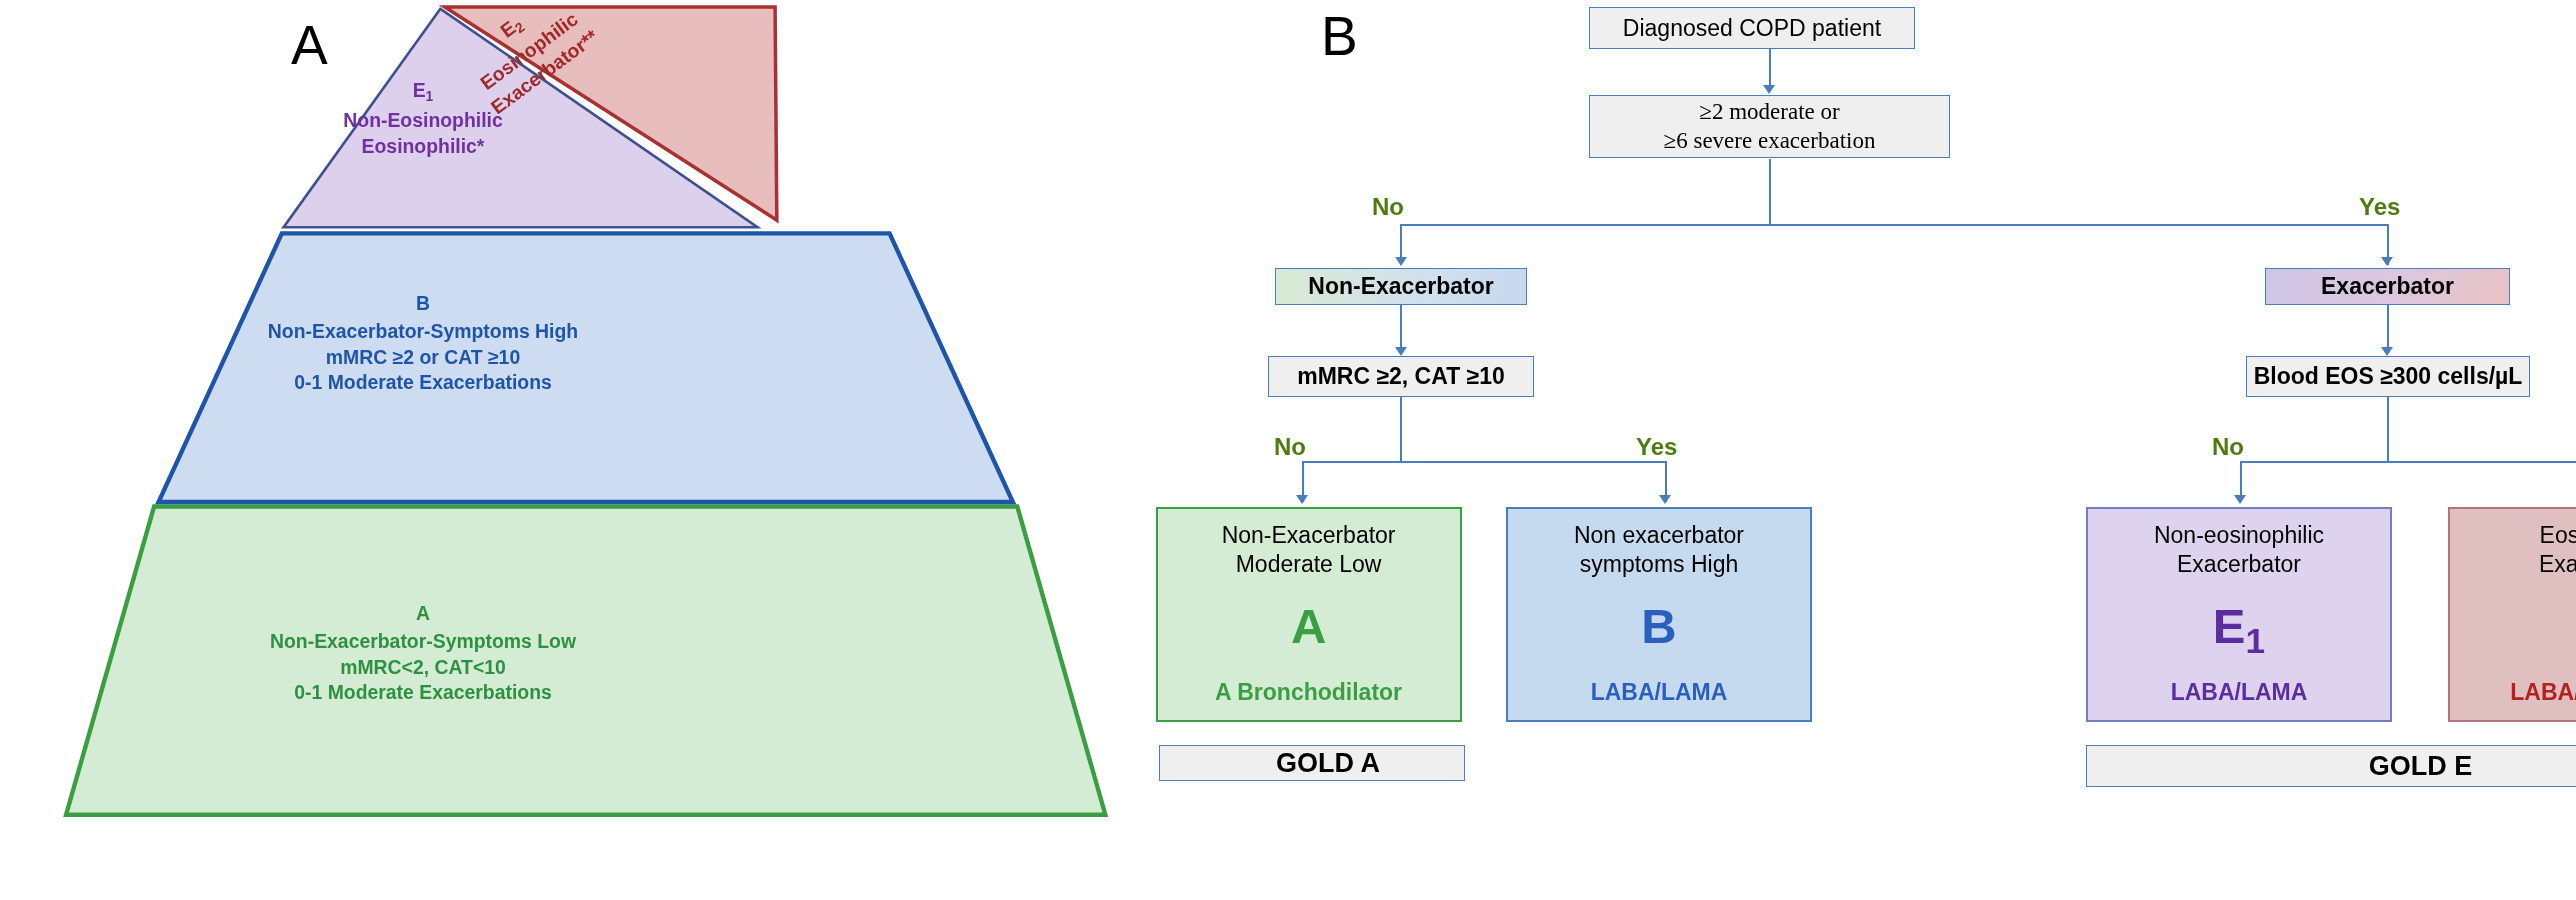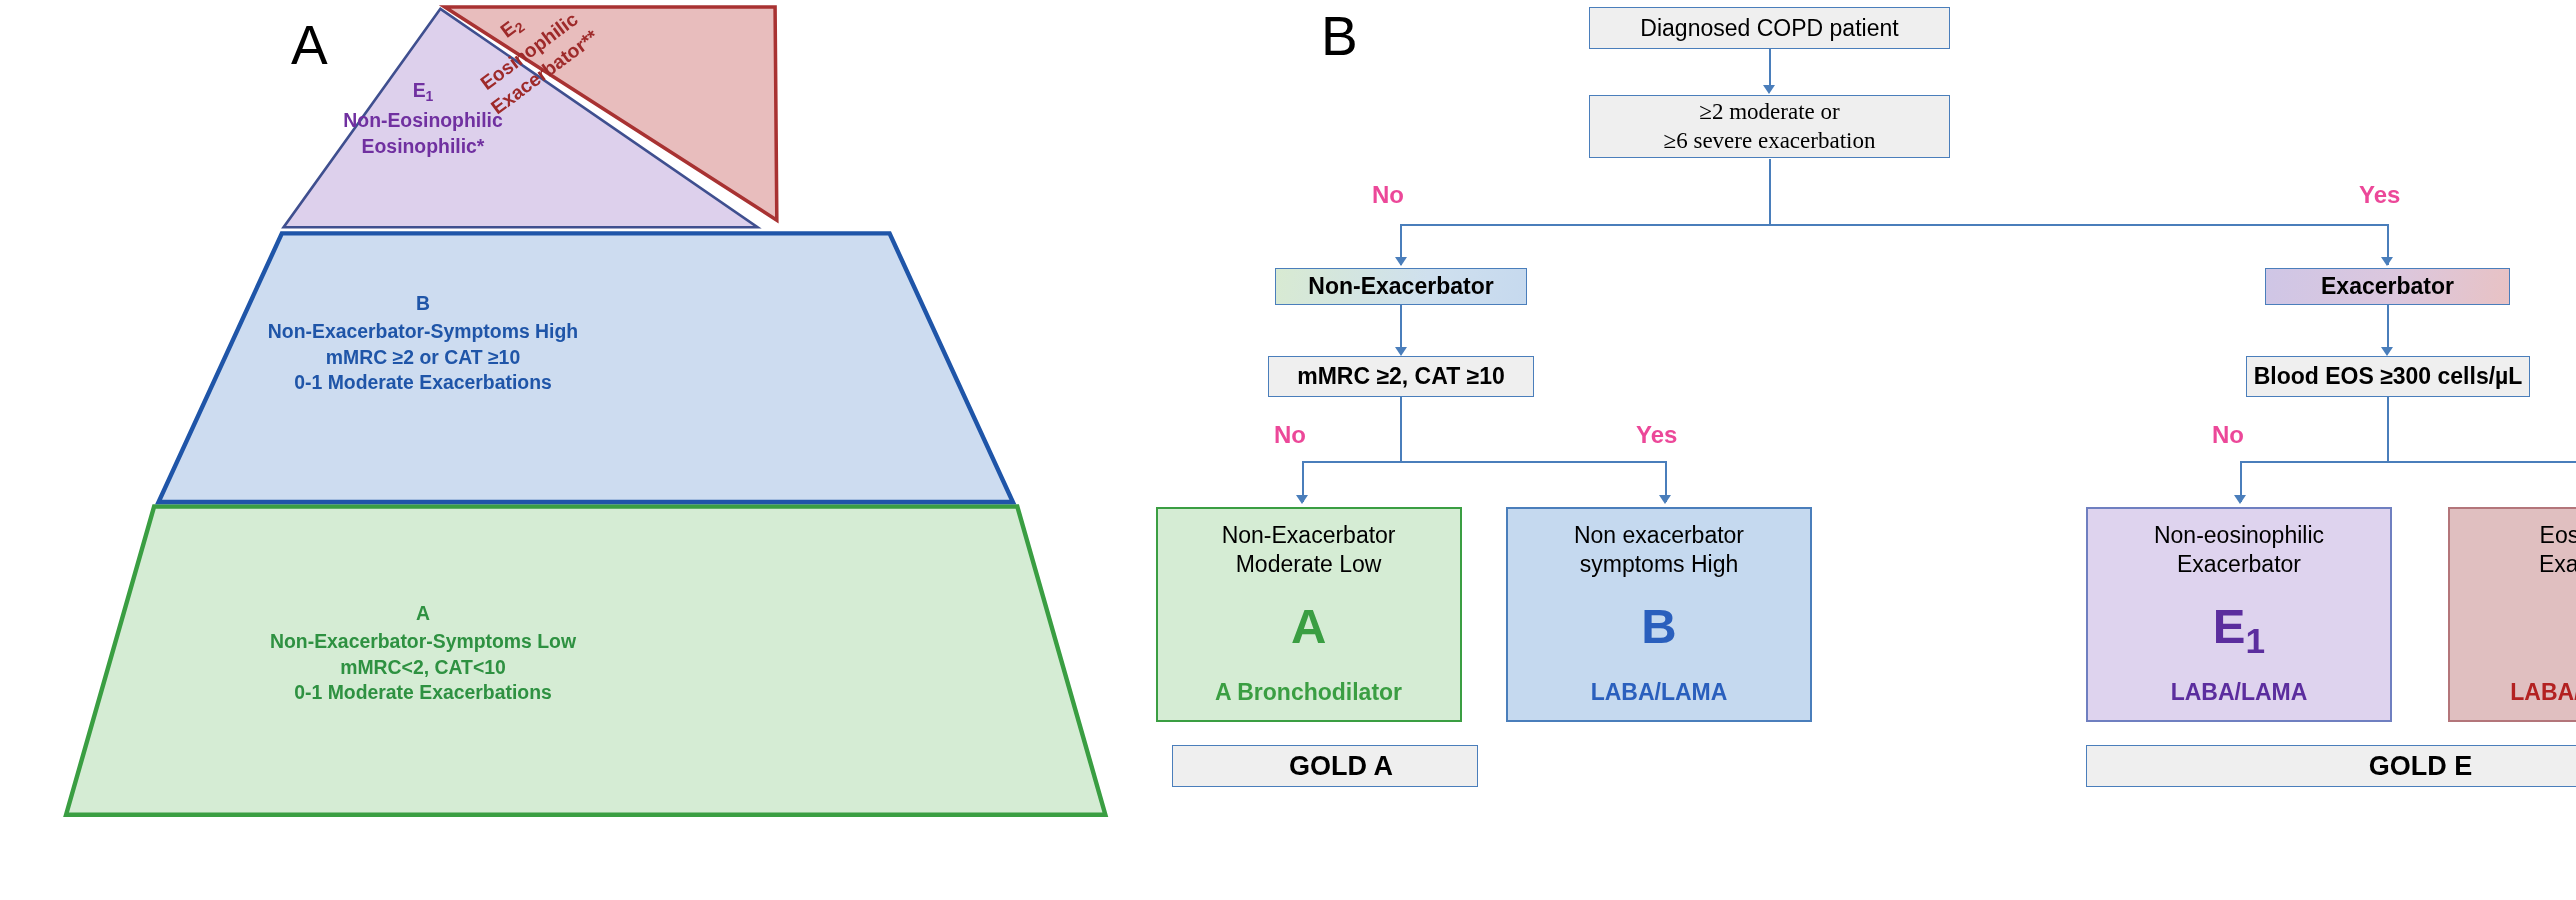--- a/index.html
+++ b/index.html
@@ -61,22 +61,23 @@
     flex-direction:column;
     align-items:center;
     justify-content:center;
     text-align:center;
     line-height:1.22;
   }
   .node.plain{background:#efefef;font-size:23px;}
   .edge-label{
     position:absolute;
     font-family:"Liberation Sans", sans-serif;
-    font-weight:bold;font-size:24px;color:#ec4899;
+    font-weight:bold;font-size:24px;color:#4d7c0f;
     white-space:nowrap;
+    margin-top:12px;
   }
   .line{position:absolute;background:#4a7ebb;}
   .vline{width:1.8px;}
   .hline{height:1.8px;}
   .arrow{
     position:absolute;width:0;height:0;
     border-left:6.2px solid transparent;
     border-right:6.2px solid transparent;
     border-top:9.7px solid #4a7ebb;
   }
@@ -143,21 +144,21 @@
     <span>mMRC&lt;2, CAT&lt;10</span><br>
     <span>0-1 Moderate Exacerbations</span>
   </div>
 
 </div>
 
 <div id="panelB">
 
   <div class="panel-letter" style="left:176px;top:8.8px;">B</div>
 
-  <div class="node plain" style="left:444px;top:7px;width:361px;height:42px;">
+  <div class="node plain" style="left:444px;top:7px;width:326px;height:42px;">
     <span>Diagnosed COPD patient</span>
   </div>
 
   <div class="line vline" style="left:624px;top:49px;height:41px;"></div>
   <div class="arrow" style="left:618px;top:85px;"></div>
 
   <div class="node plain" style="left:444px;top:95px;width:361px;height:63px;font-family:Liberation Serif, serif;">
     <span>≥2 moderate or</span>
     <span>≥6 severe exacerbation</span>
   </div>
@@ -249,20 +250,20 @@
     <div class="title">
       <span>Eosinophilic</span><br>
       <span>Exacerbator</span>
     </div>
     <div class="bigletter" style="color:#b32121;">
       <span>E</span>
     </div>
     <div class="drug" style="color:#b32121;">LABA/LAMA/ICS</div>
   </div>
 
-  <div class="gold" style="left:27px;top:745px;width:306px;height:42px;padding-left:32px;">
+  <div class="gold" style="left:14px;top:745px;width:306px;height:36px;padding-left:32px;">
     <span>GOLD A</span>
   </div>
   <div class="gold" style="left:941px;top:745px;width:669px;height:42px;">
     <span>GOLD E</span>
   </div>
 </div>
 
 
 </body></html>

